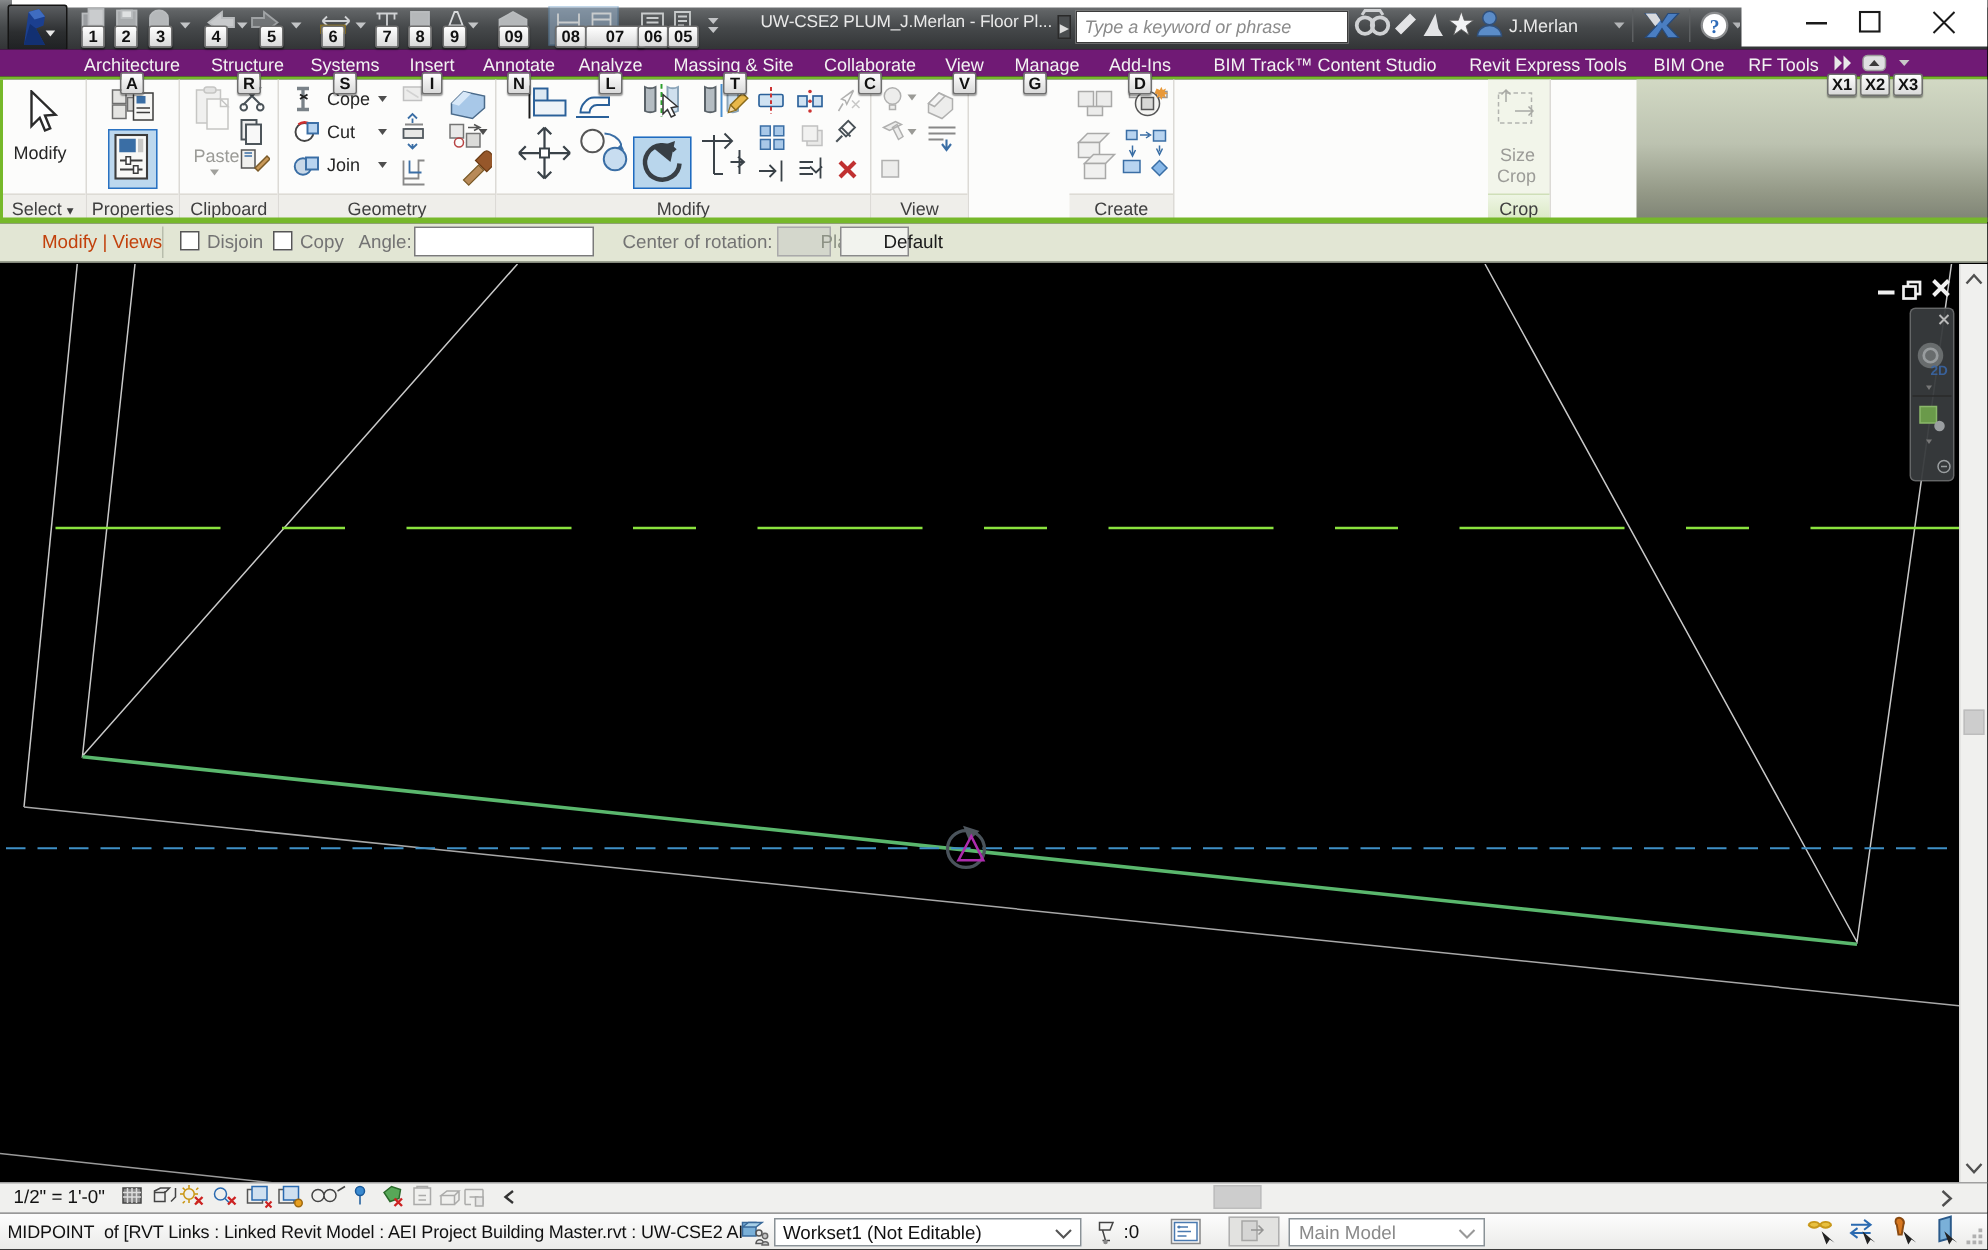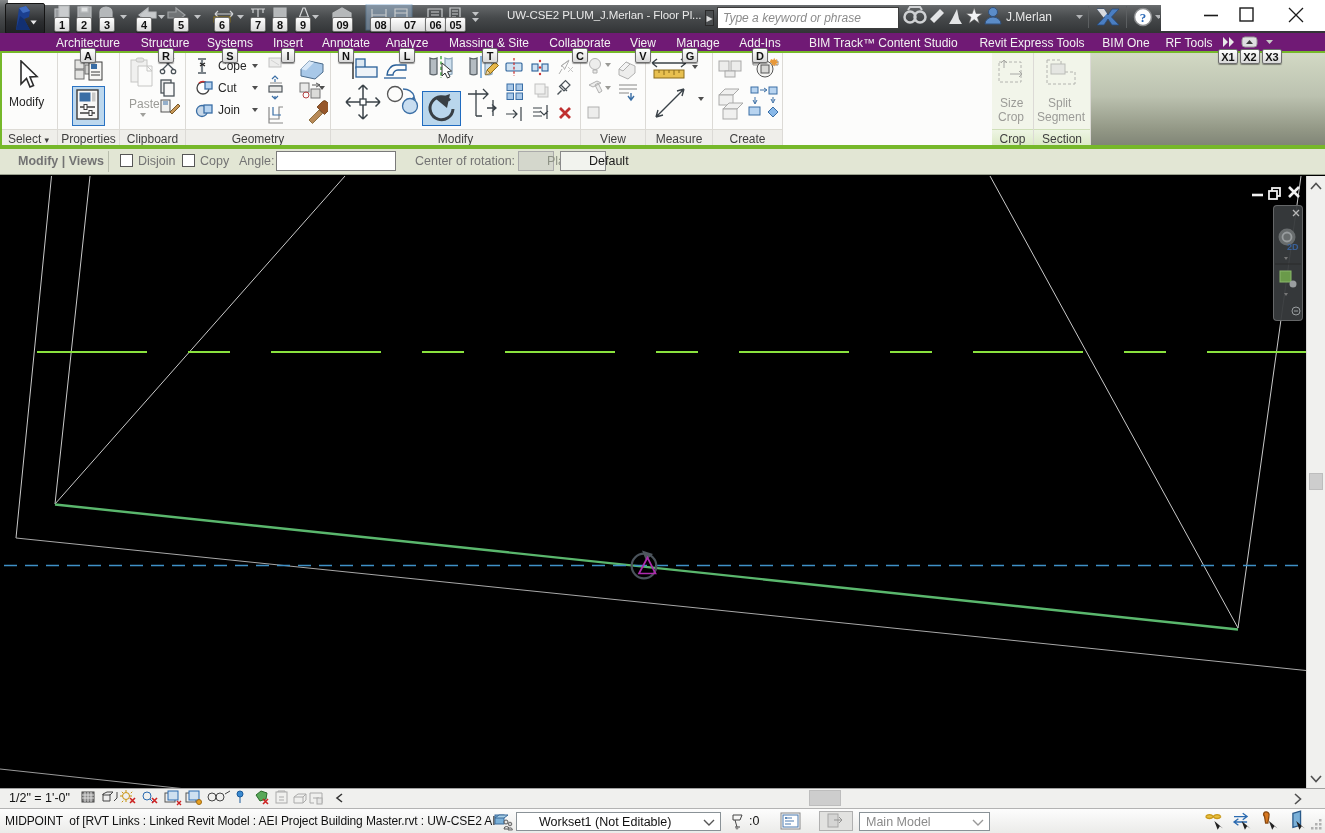--- a/index.html
+++ b/index.html
@@ -359,31 +359,20 @@
   <g stroke="#888" stroke-width="1.2" fill="none">
           <path d="M36 30 h18 m-18 4 h18 m-18 4 h10"></path>
         </g>
   <path d="M48 38 v6 m-3 -3 l3 4 l3 -4" stroke="#3a6ea5" stroke-width="1.4" fill="none"></path>
   </svg>
   <div class="dd" style="left:24px;top:10px;border-top-color:#9a9a96;"></div>
   <div class="dd" style="left:24px;top:33px;border-top-color:#9a9a96;"></div>
   <div class="plabel">View</div>
 </div>
 
-<div class="panel" style="left:646px;width:67px;">
-  <svg width="60" height="72" viewBox="0 0 60 72" style="position:absolute;left:2px;top:2px;">
-  <path d="M4 8 h34 m-34 0 l5 -4 m-5 4 l5 4 m29 -4 l-5 -4 m5 4 l-5 4" stroke="#3a4248" stroke-width="1.4" fill="none"></path>
-  <rect x="6" y="15" width="30" height="8" fill="#e8c050" stroke="#8a6a1a"></rect>
-        <path d="M11 15 v3 m5 -3 v5 m5 -5 v3 m5 -3 v5 m5 -5 v3" stroke="#8a6a1a"></path>
-  <path d="M8 62 L36 34 m-28 28 l2 -7 m-2 7 l7 -2 M36 34 l-7 2 m7 -2 l-2 7" stroke="#3a4248" stroke-width="1.4" fill="none"></path>
-  </svg>
-  <div class="dd" style="left:46px;top:12px;"></div>
-  <div class="dd" style="left:52px;top:44px;"></div>
-  <div class="plabel">Measure</div>
-</div>
 
 <div class="panel" style="left:713px;width:70px;">
   <svg width="68" height="72" viewBox="0 0 68 72" style="position:absolute;left:2px;top:2px;">
   <g opacity="0.55" fill="#e0e0de" stroke="#666">
           <rect x="4" y="6" width="10" height="10"></rect>
           <rect x="16" y="6" width="10" height="10"></rect>
           <rect x="10" y="16" width="10" height="6"></rect>
         </g>
   <g stroke="#555" fill="#ececea">
           <path d="M38 6 h7 v4 h-7 z M56 6 h7 v4 h-7 z" opacity="0.6"></path>
@@ -413,29 +402,20 @@
 <div class="panel ctx" style="left:992px;width:42px;">
   <svg width="34" height="34" viewBox="0 0 34 34" style="position:absolute;left:4px;top:3px;" opacity="0.6">
   <rect x="3" y="6" width="22" height="20" fill="none" stroke="#888" stroke-dasharray="3 2"></rect>
   <path d="M8 12 v-8 m-3 3 l3 -3 l3 3 M14 18 h12 m-3 -3 l3 3 l-3 3" stroke="#777" fill="none"></path>
   </svg>
   <div class="gtxt" style="left:8px;top:43px;">Size</div>
   <div class="gtxt" style="left:6px;top:57px;">Crop</div>
   <div class="plabel">Crop</div>
 </div>
 
-<div class="panel ctx" style="left:1034px;width:57px;">
-  <svg width="40" height="34" viewBox="0 0 40 34" style="position:absolute;left:9px;top:3px;" opacity="0.6">
-  <path d="M4 4 h14 v12 h14 v12 M4 4 v24 h28" fill="none" stroke="#888" stroke-dasharray="3 2"></path>
-  <rect x="8" y="8" width="14" height="10" fill="#ddd" stroke="#999"></rect>
-  </svg>
-  <div class="gtxt" style="left:14px;top:43px;">Split</div>
-  <div class="gtxt" style="left:3px;top:57px;">Segment</div>
-  <div class="plabel">Section</div>
-</div>
 
 <div style="position:absolute;left:1091px;top:0;width:234px;height:95px;background:linear-gradient(#d2d9c4, #bcc2b0 45%, #939886 80%, #7d8274 100%);"></div>
 <div style="position:absolute;left:0;top:0;width:2px;height:95px;background:#76b82a;"></div>
 </div>
 
 <div class="kt" style="left:80px;top:48px;width:16px;">A</div>
 <div class="kt" style="left:158px;top:48px;width:16px;">R</div>
 <div class="kt" style="left:222px;top:48px;width:16px;">S</div>
 <div class="kt" style="left:281px;top:48px;width:14px;">I</div>
 <div class="kt" style="left:338px;top:48px;width:16px;">N</div>
@@ -443,21 +423,21 @@
 <div class="kt" style="left:482px;top:48px;width:16px;">T</div>
 <div class="kt" style="left:572px;top:48px;width:16px;">C</div>
 <div class="kt" style="left:635px;top:48px;width:16px;">V</div>
 <div class="kt" style="left:682px;top:48px;width:16px;">G</div>
 <div class="kt" style="left:752px;top:48px;width:16px;">D</div>
 <div class="kt" style="left:1218px;top:49px;width:20px;">X1</div>
 <div class="kt" style="left:1240px;top:49px;width:20px;">X2</div>
 <div class="kt" style="left:1262px;top:49px;width:20px;">X3</div>
 <div class="abs" id="ribbonbot"></div>
 <div class="abs" id="optbar">
-  <div class="lbl" style="left:18px;top:5px;color:#737373;font-weight:bold;">Modify | Views</div>
+  <div class="lbl" style="left:28px;top:5px;color:#c2410c;">Modify | Views</div>
   <div style="position:absolute;left:108px;top:2px;width:1px;height:21px;background:#b8bdac;"></div>
   <div class="cb" style="left:120px;top:5px;"></div>
   <div class="lbl" style="left:138px;top:5px;">Disjoin</div>
   <div class="cb" style="left:182px;top:5px;"></div>
   <div class="lbl" style="left:200px;top:5px;">Copy</div>
   <div class="lbl" style="left:239px;top:5px;">Angle:</div>
   <div style="position:absolute;left:276px;top:2px;width:120px;height:20px;background:#fff;border:1px solid #7a7a7a;"></div>
   <div class="lbl" style="left:415px;top:5px;">Center of rotation:</div>
   <div class="obtn" style="left:518px;top:2px;width:36px;height:20px;background:#d4d7cc;color:#8d9285;line-height:19px;border-color:#aaa;">Place</div>
   <div class="obtn" style="left:560px;top:2px;width:46px;height:20px;background:#f2f3ee;color:#1a1a1a;line-height:19px;">Default</div>
@@ -559,21 +539,21 @@
   <div class="sbtext" style="left:5px;top:5px;font-size:12px;letter-spacing:-0.1px;">MIDPOINT&nbsp; of [RVT Links : Linked Revit Model : AEI Project Building Master.rvt : UW-CSE2 AI</div>
   <svg width="20" height="20" viewBox="0 0 20 20" style="position:absolute;left:493px;top:3px;">
    <rect x="2" y="3" width="9" height="9" fill="#7ab0d8" stroke="#3a6a9a"></rect>
       <path d="M2 6 l4 -3 l9 0 l-4 3 z" fill="#a8d0e8" stroke="#3a6a9a"></path>
    <circle cx="13" cy="10" r="2" fill="#e8e8e8" stroke="#555"></circle>
       <path d="M11 17 a2.5 2.5 0 0 1 5 0 z" fill="#e8e8e8" stroke="#555"></path>
    <circle cx="17" cy="12" r="1.8" fill="#c8c8c8" stroke="#666"></circle>
       <path d="M15 18 a2.2 2.2 0 0 1 4.4 0 z" fill="#c8c8c8" stroke="#666"></path>
   </svg>
   <div class="combo" style="left:516px;top:3px;width:205px;height:19px;">
-    <span class="sbtext" style="left:22px;top:2px;">Workset1 (Not Editable)</span>
+    <span class="sbtext" style="left:5px;top:2px;">Workset1 (Not Editable)</span>
     <svg width="12" height="8" viewBox="0 0 12 8" style="position:absolute;right:5px;top:6px;">
         <path d="M1 1 l5 5 l5 -5" stroke="#555" stroke-width="1.4" fill="none"></path>
       </svg>
   </div>
   <svg width="20" height="20" viewBox="0 0 20 20" style="position:absolute;left:729px;top:3px;">
    <path d="M4 3 h9 l-2 5 h-7 z m2 5 l2 7 m-2 0 h5" stroke="#444" fill="none"></path>
       <circle cx="8" cy="16" r="1.5" fill="#888"></circle>
   </svg>
   <div class="sbtext" style="left:749px;top:5px;">:0</div>
   <svg width="22" height="20" viewBox="0 0 22 20" style="position:absolute;left:780px;top:3px;">

